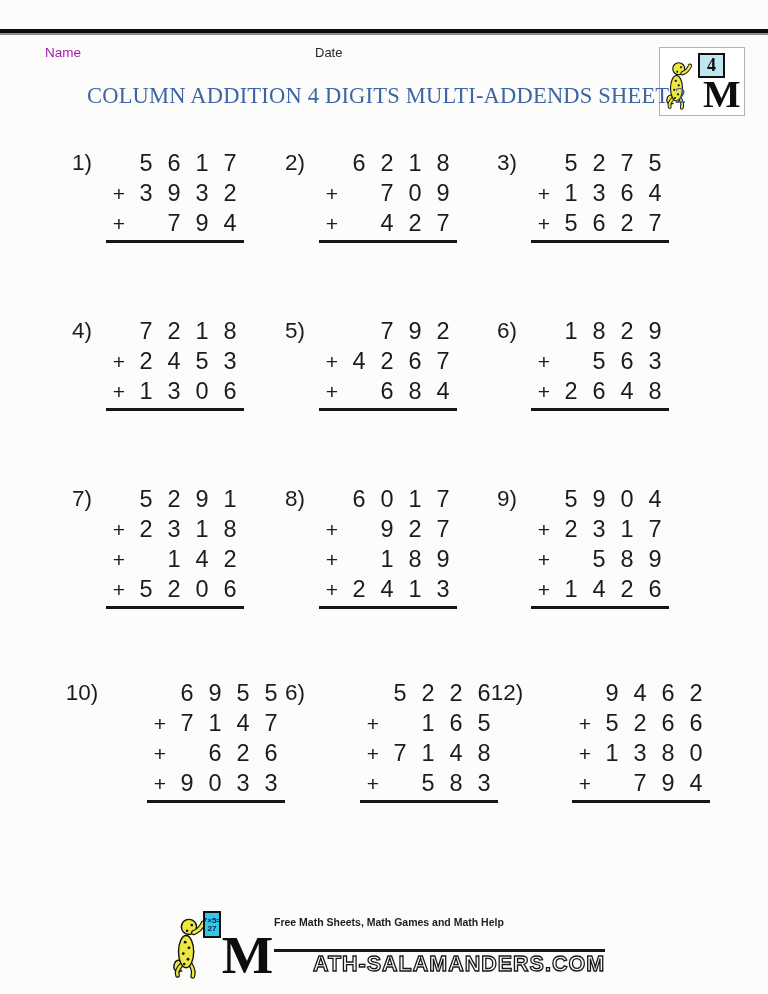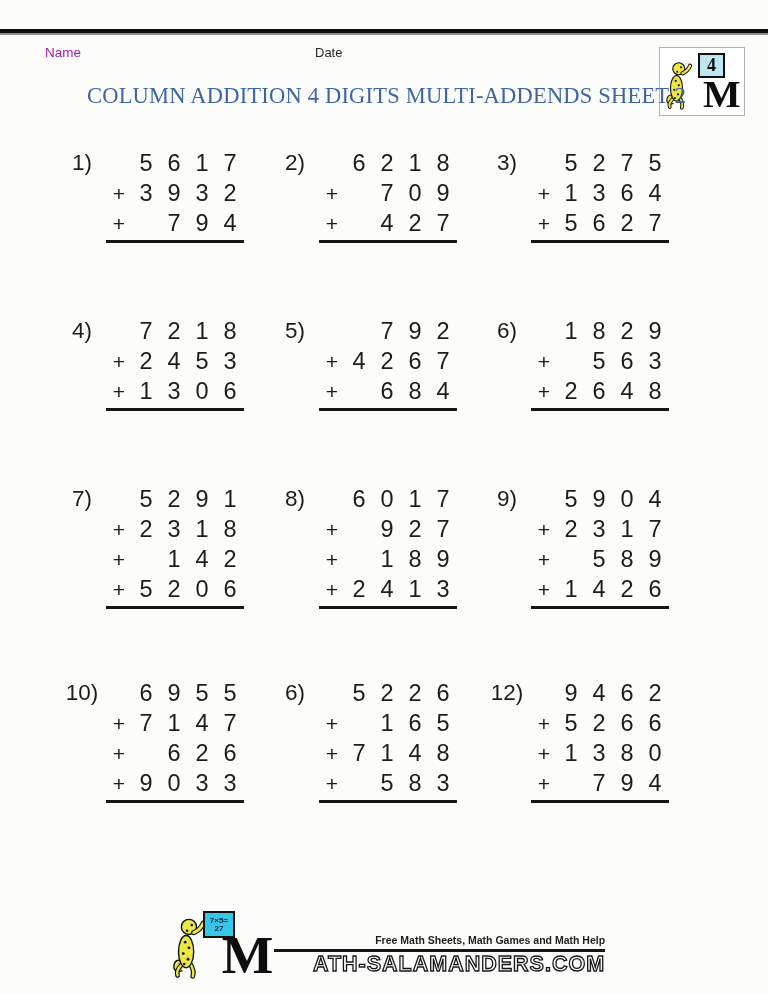--- a/index.html
+++ b/index.html
@@ -22,42 +22,42 @@
   .badge{position:absolute; left:38px; top:5px; width:27px; height:25px;
     background:#bfe7f2; border:2px solid #111; box-sizing:border-box;
     display:flex; align-items:center; justify-content:center;
     font-family:"Liberation Serif",serif; font-weight:bold; font-size:18px; color:#0d0d0d;}
   .logo-m{position:absolute; right:4px; bottom:2px; font-family:"Liberation Serif",serif;
     font-weight:bold; font-size:38px; line-height:1; color:#0d0d0d; transform:scaleX(1.05);}
 
   
   .problem{position:absolute; display:flex; align-items:flex-start;}
   .c1{left:58px;} .c2{left:271px;} .c3{left:483px;}
-  .r1{top:148px;} .r2{top:316px;} .r3{top:484px;} .r4{top:678px;}
+  .r1{top:148px;} .r2{top:316px;} .r3{top:484px;} .r4{top:678px;gap:41px;}
   .pnum{width:48px; text-align:center; font-size:22.5px; line-height:30px; color:#1c1c1c;}
   .pbody{display:block;}
   .prow{display:flex; height:30px;}
   .sign{width:26px; text-align:center; font-size:21px; line-height:31px; color:#1c1c1c;}
   .digit{width:28px; text-align:center; font-size:23.5px; line-height:30px; color:#1c1c1c;}
   .rule{width:138px; height:0; border-top:3px solid #161616; margin-top:2px;}
 
   
   .footer{position:absolute; top:906px; left:0; width:768px; height:72px;
     display:flex; justify-content:center; align-items:flex-end;}
   .fsal{position:relative; width:66px; height:70px; flex:0 0 auto;}
   .fsal .sal{position:absolute; left:6px; top:2px;}
-  .fsign{position:absolute; left:40px; top:3px; width:32px; height:27px;
+  .fsign{position:absolute; left:40px; top:3px; width:18px; height:27px;
     background:#35c6e8; border:2px solid #111; box-sizing:border-box; z-index:2;
     display:flex; flex-direction:column; align-items:center; justify-content:center;
     font-weight:bold; font-size:8px; line-height:8px; color:#0a2a46;}
   .fm{font-family:"Liberation Serif",serif; font-weight:bold; font-size:52px;
     line-height:.82; color:#0d0d0d; margin-left:-6px; margin-right:2px; transform:scaleX(1.05);}
   .fright{padding-bottom:3px;}
-  .tagline{font-size:10.5px; font-weight:bold; color:#1d1d1d; text-align:right;
-    margin-bottom:3px; white-space:nowrap;}
+  .tagline{font-size:10.5px; font-weight:bold; color:#1d1d1d; text-align:left;
+    margin-bottom:21px; white-space:nowrap;}
   .fline{height:3px; background:#161616; margin-bottom:2px;}
   .site{font-weight:800; font-size:21.5px; letter-spacing:1px; white-space:nowrap;
     color:#333; line-height:1;margin-left:39px;}
   @supports (-webkit-text-stroke: 1px black){
     .site{color:#fafafa; -webkit-text-stroke:1.3px #141414;}
   }
 </style>
 </head>
 <body>
 

